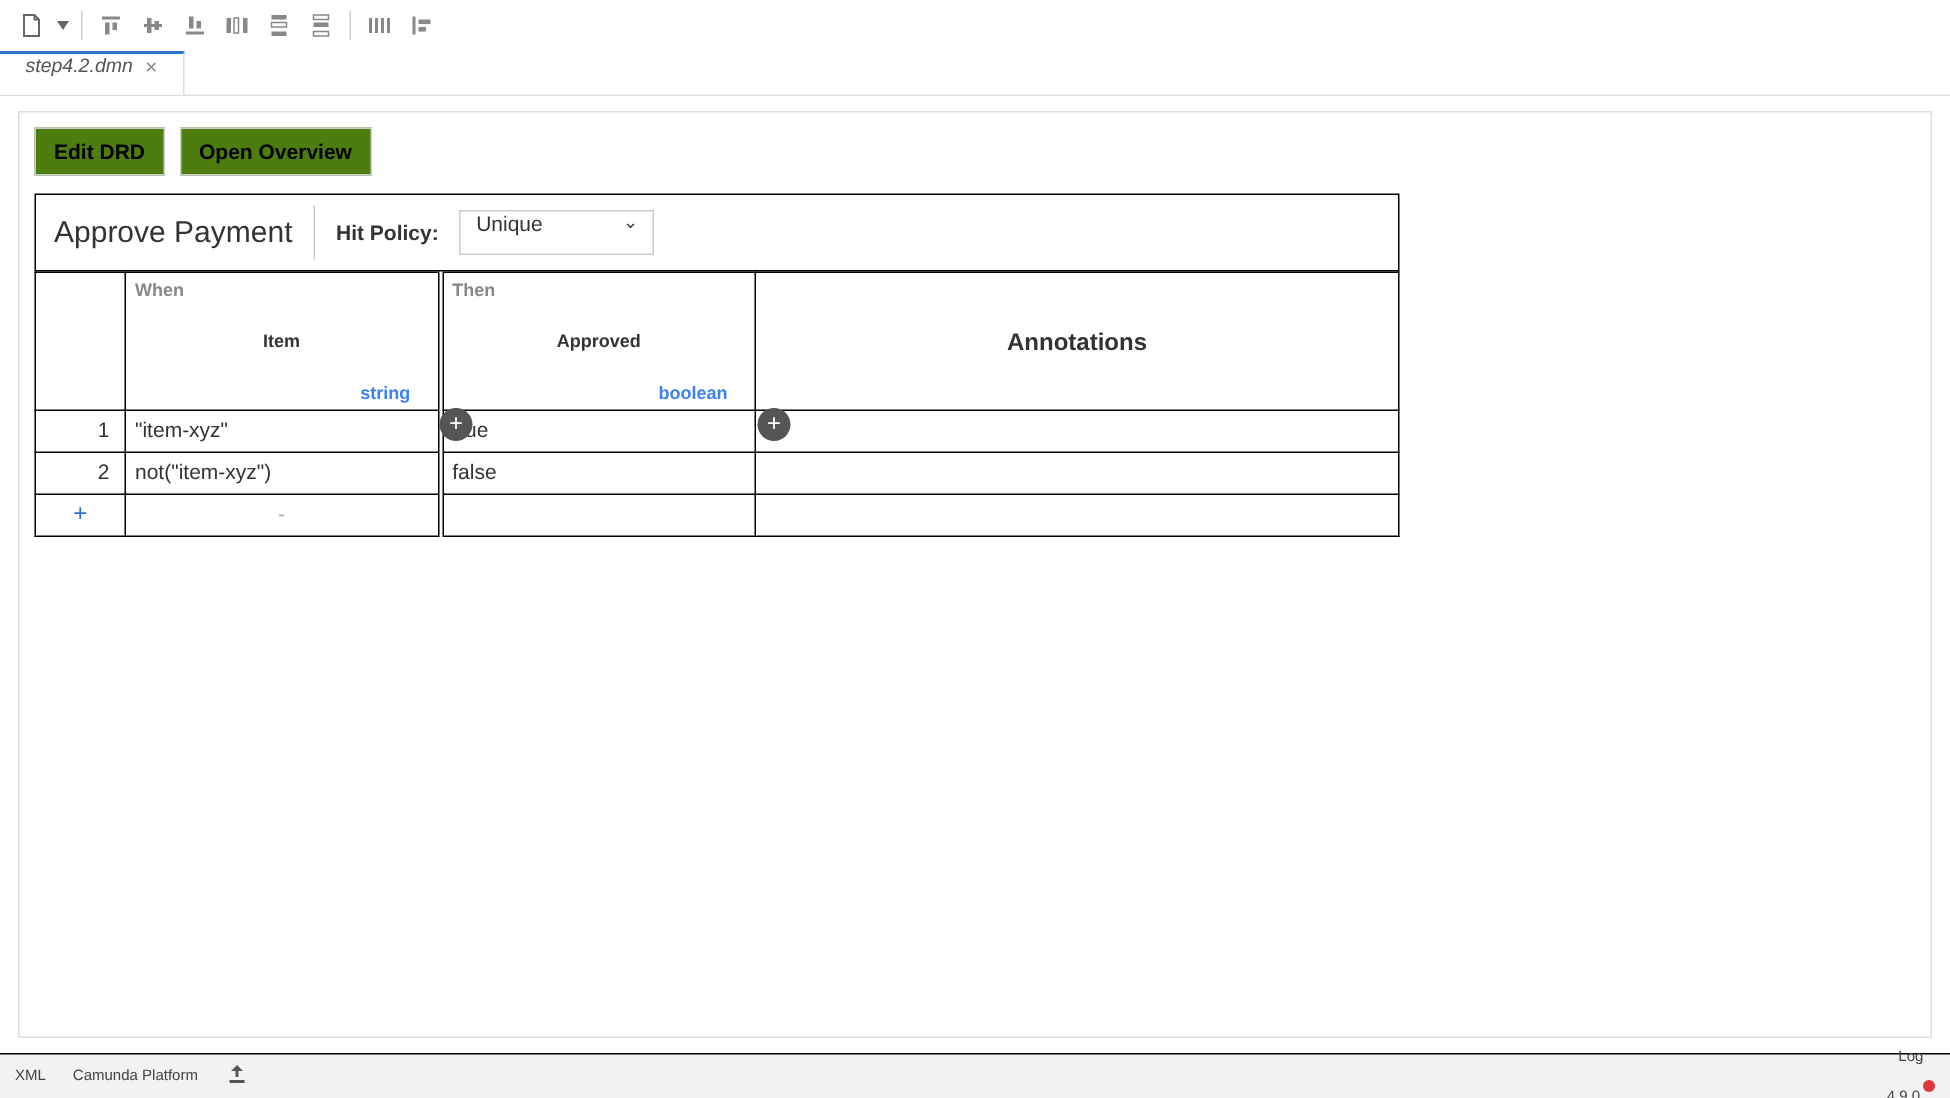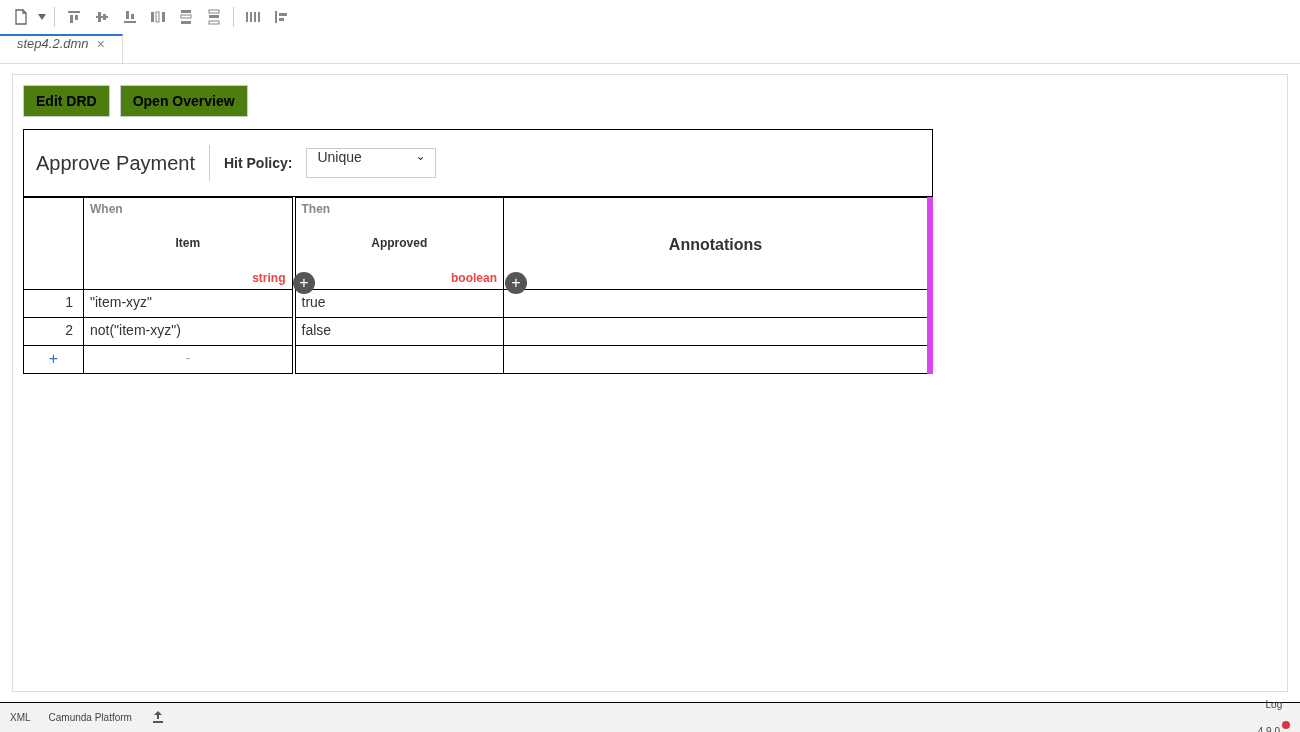--- a/index.html
+++ b/index.html
@@ -17,39 +17,39 @@
 
 
 .editor { flex: 1; padding: 10px 12px; position: relative; border-top: none; }
 .editor-border { border: 1px solid #ddd; padding: 10px; height: 100%; }
 
 .btnrow { display: flex; gap: 10px; margin-bottom: 12px; }
 .btn { border: 1px solid #ccc; background: #4d7c0f; padding: 7px 12px; font-weight: bold; font-size: 14px; cursor: pointer; }
 
 
 .dectable-wrap { width: 910px; }
-.dectable-header { border: 1px solid #000; height: 68px; display: flex; align-items: center; padding: 4px 12px; gap: 14px; }
+.dectable-header { border: 1px solid #000; height: 52px; display: flex; align-items: center; padding: 4px 12px; gap: 14px; }
 .dec-title { font-size: 20px; }
 .vsep { width: 1px; height: 36px; background: #ccc; }
 .hp-label { font-weight: bold; }
 .hp-select { display: flex; align-items: flex-start; border: 1px solid #ccc; height: 30px; padding: 0 10px; width: 130px; justify-content: space-between; cursor: pointer; }
 .chev { font-size: 12px; }
 
-.gridtable { border-collapse: collapse; width: 100%; table-layout: fixed; border-left: 1px solid #000; border-right: 6px solid #d946ef; border-bottom: 1px solid #000; padding-left: 15px;}
+.gridtable { border-collapse: collapse; width: 100%; table-layout: fixed; border-left: 1px solid #000; border-right: 1px solid #d946ef; border-bottom: 1px solid #000; padding-left: 15px;}
 .gridtable td, .gridtable th { border: 1px solid #000; padding: 0; vertical-align: top; position: relative; }
 
 .col-idx { width: 60px; }
 .col-when { width: 210px; }
 .col-then { width: 210px; }
 .col-ann { }
 
 .hdr-cell { height: 92px; position: relative; }
 .hdr-top { position: absolute; top: 4px; left: 6px; font-size: 12px; color: #888; }
 .hdr-mid { position: absolute; top: 38px; left: 0; right: 0; text-align: center; font-size: 12px; color: #333; }
-.hdr-bot { position: absolute; bottom: 4px; right: 6px; font-size: 12px; color: #ef4444; }
+.hdr-bot { position: absolute; bottom: 4px; right: 18px; font-size: 12px; color: #3b82f6; }
 .hdr-ann { height: 92px; position: relative; }
 .hdr-ann .mid { position: absolute; top: 38px; left: 0; right: 0; text-align: center; font-size: 16px; }
 
 .addcol-btn { position: absolute; width: 22px; height: 22px; border-radius: 50%; background: #555; color: #fff; display: flex; align-items: center; justify-content: center; font-size: 16px; z-index: 2; cursor: pointer; }
 .addcol-when { top: 143px; left: 270px; }
 .addcol-then { top: 143px; left: 482px; }
 
 .dbl-border-right { border-right: 4px double #000 !important; }
 
 .body-row td { height: 28px; padding: 4px 6px; font-size: 14px; }

